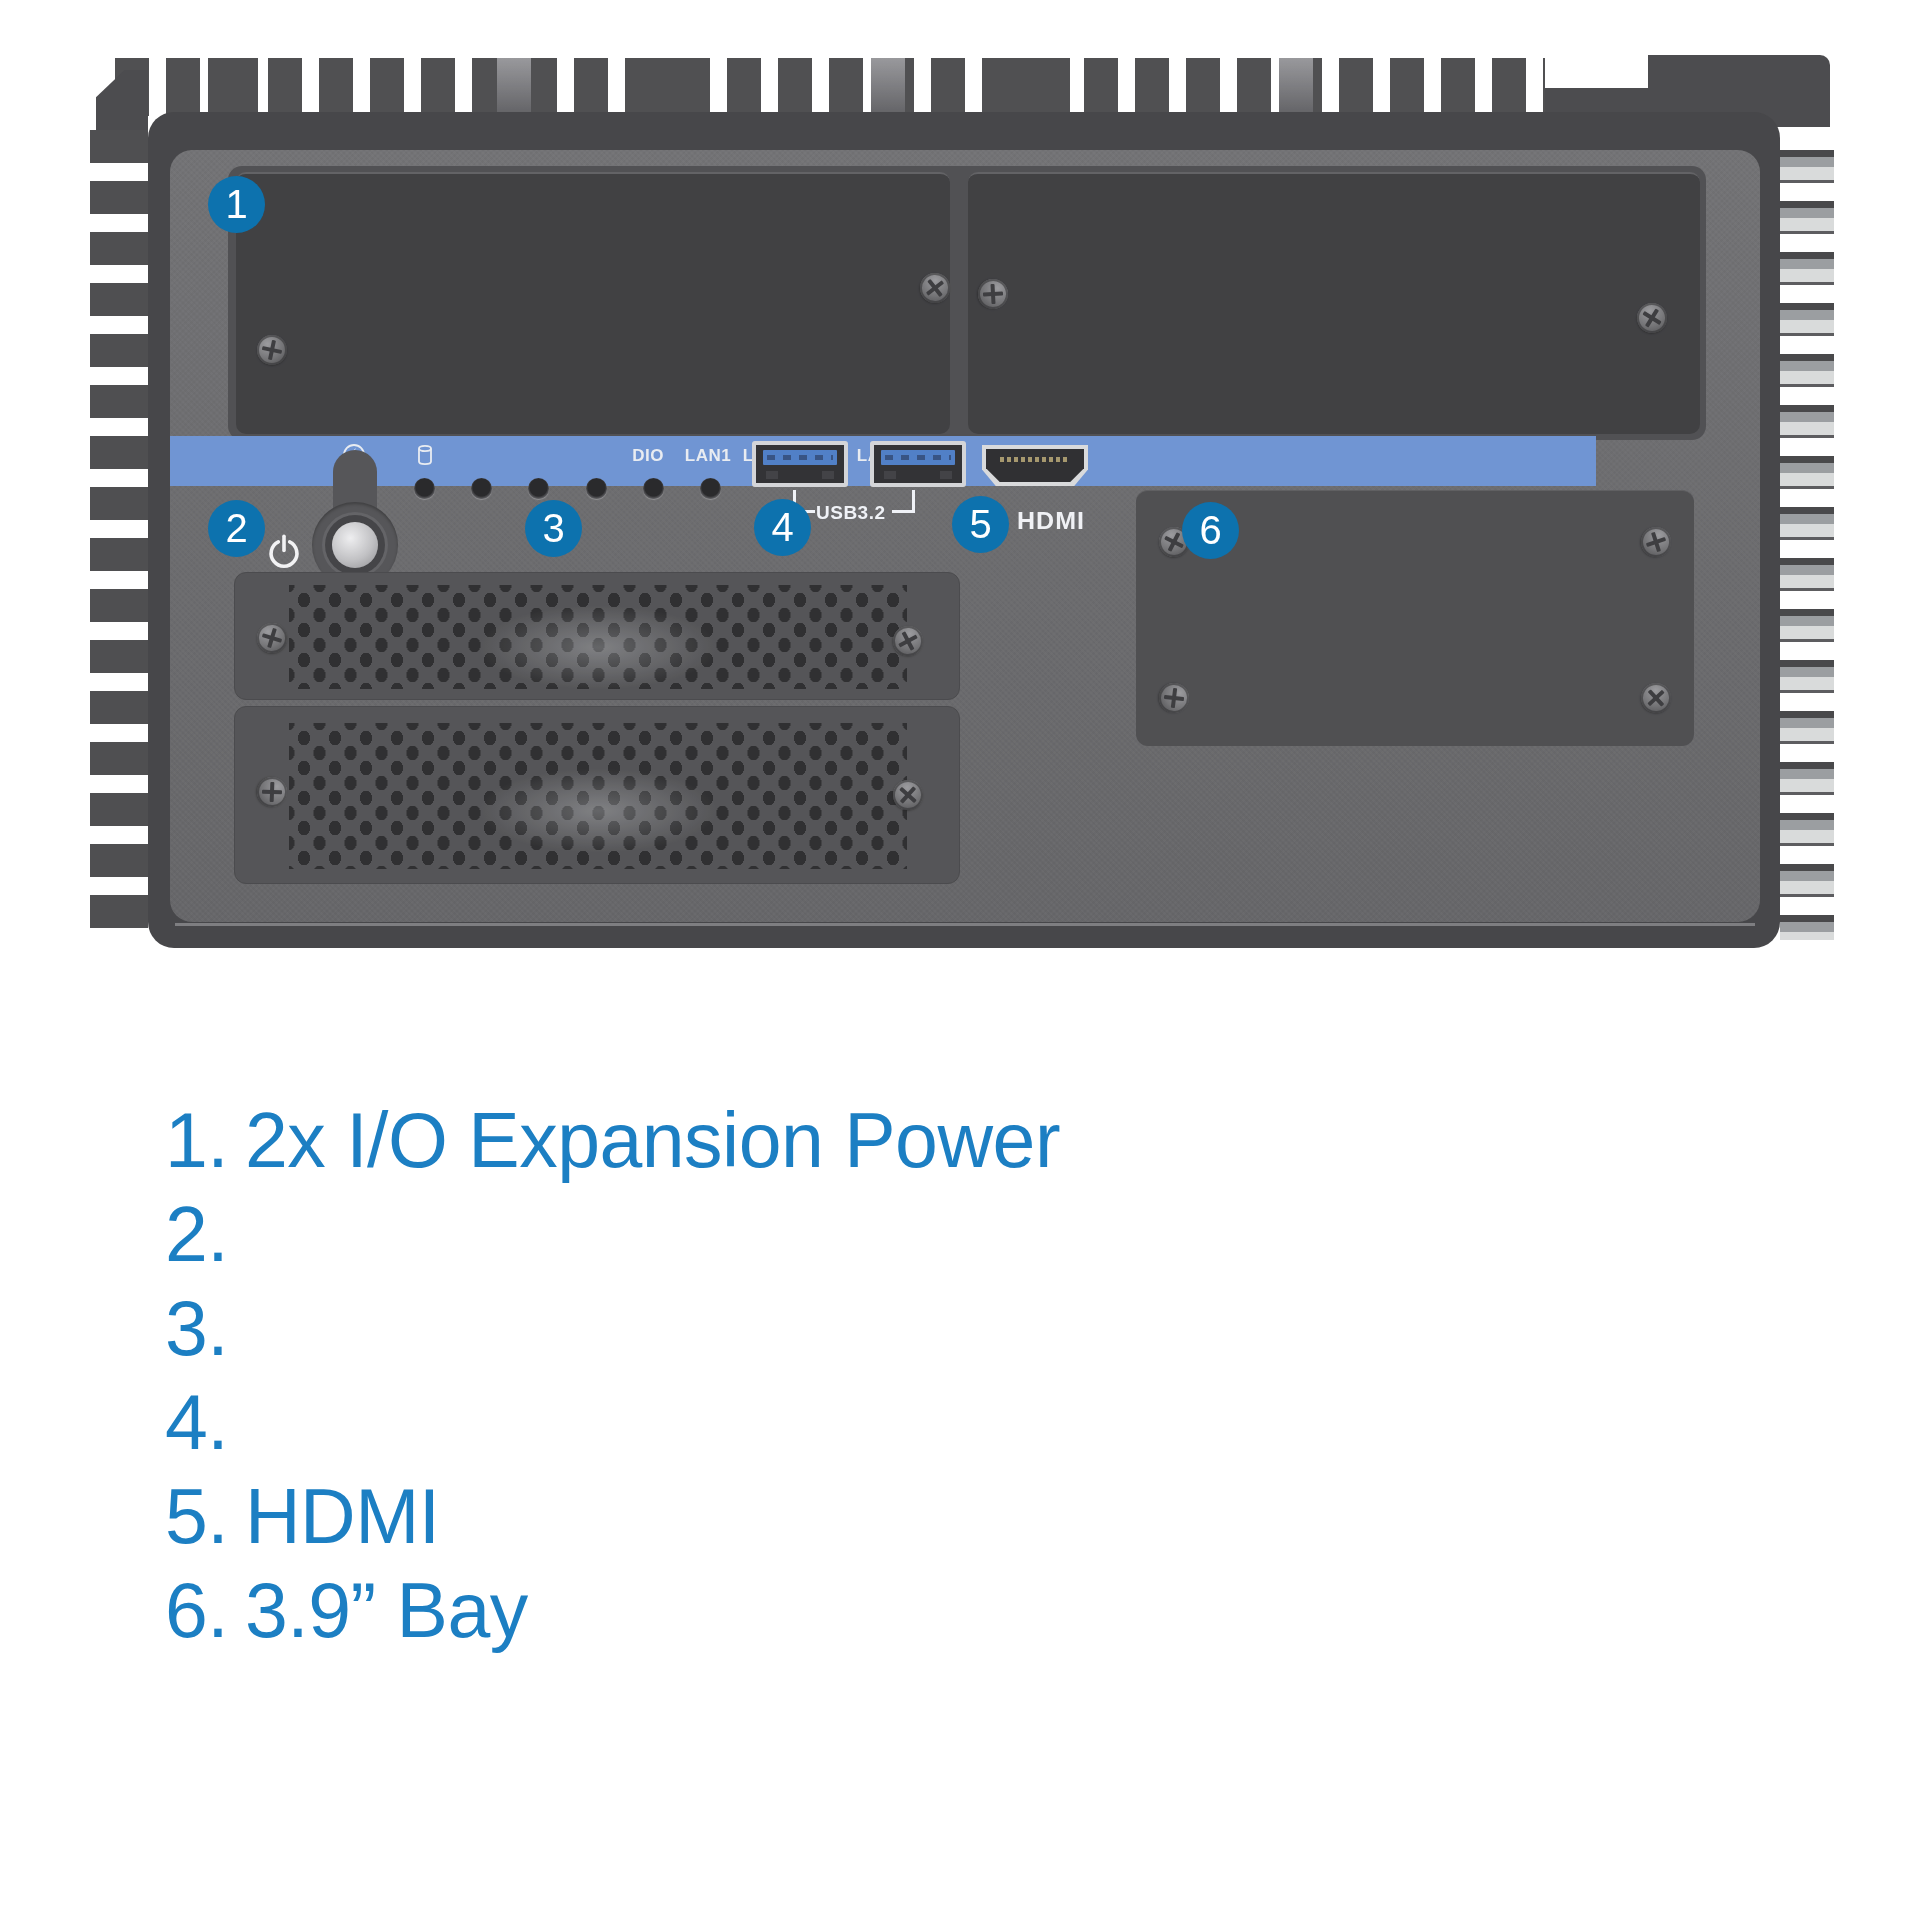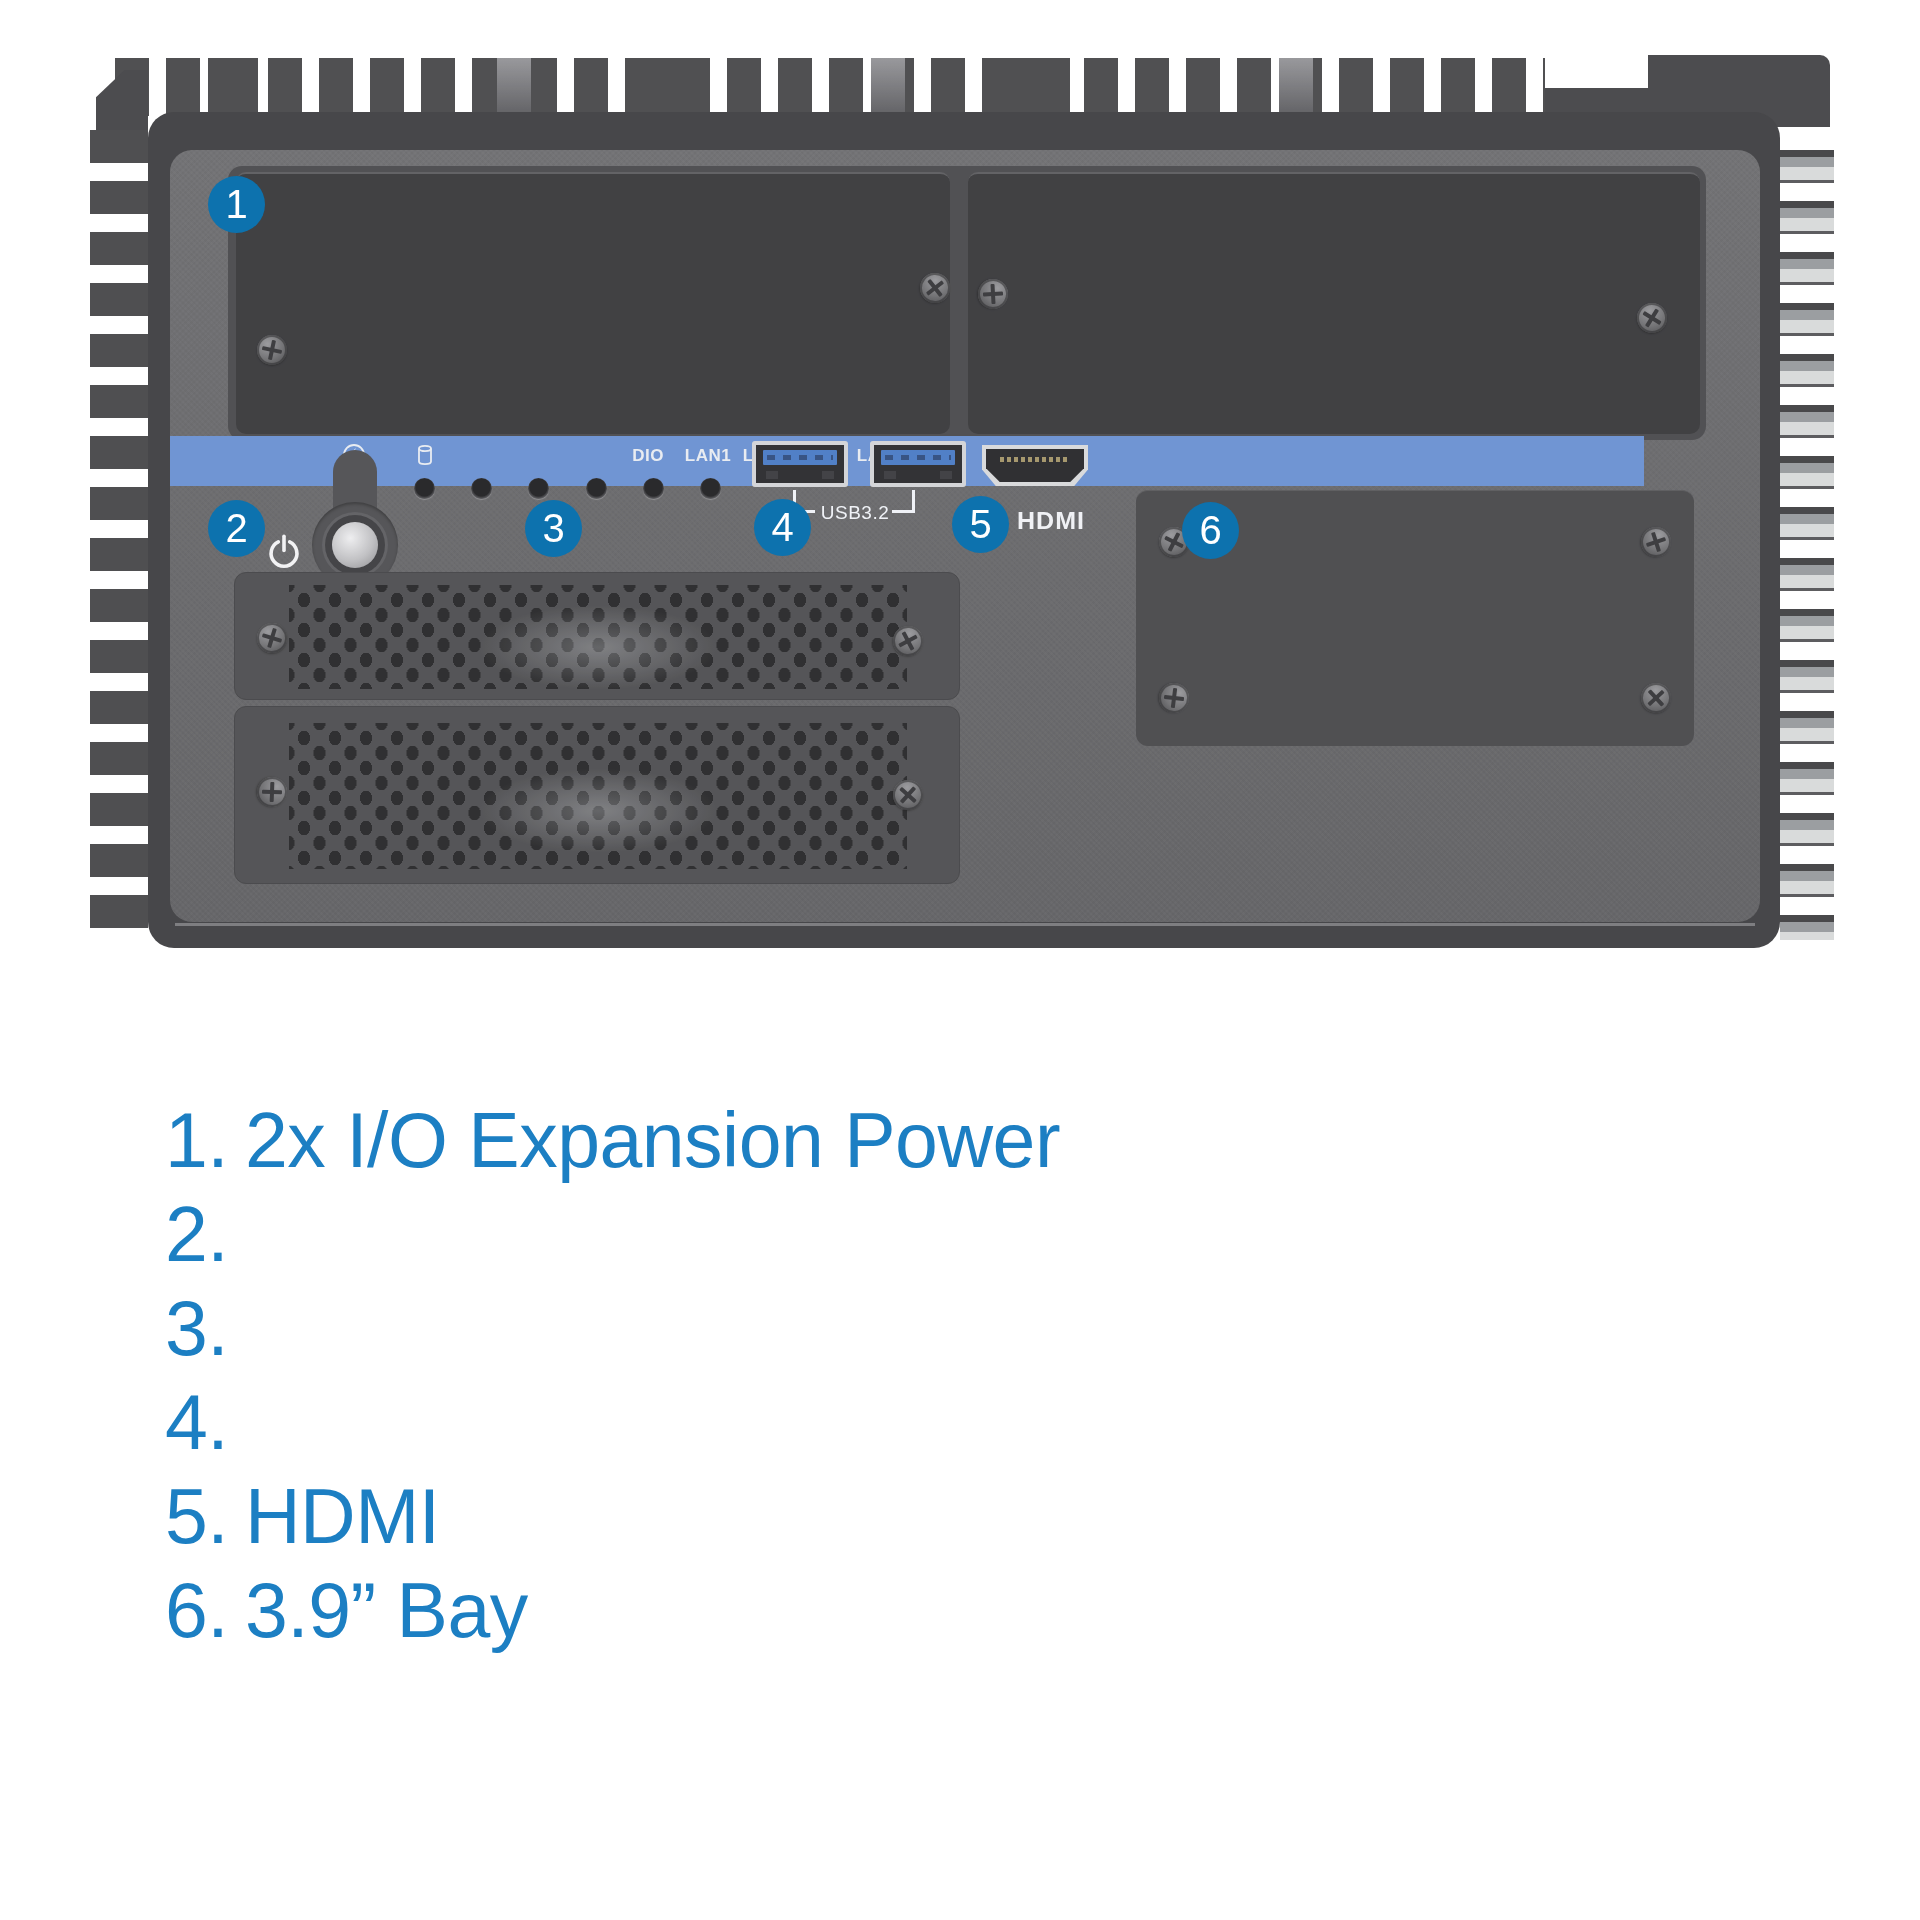--- a/index.html
+++ b/index.html
@@ -26,21 +26,21 @@
         background:repeating-linear-gradient(180deg,#37373a 0 33px,rgba(0,0,0,0) 33px 51px);}
   .comb-right{left:1780px;top:150px;width:54px;height:790px;
         background:repeating-linear-gradient(180deg,#303033 0 7px,#8e9194 7px 17px,#d4d6d7 17px 30px,#47474a 30px 33px,rgba(0,0,0,0) 33px 51px);}
   .bottom-line{left:175px;top:923px;width:1580px;height:3px;background:#8f8f92;opacity:.65;}
 
   
   .bay-recess{left:58px;top:16px;width:1478px;height:274px;background:#3a3a3d;border-radius:14px;}
   .bay-cover{top:22px;height:262px;background:#27272a;border-radius:10px;border-top:2px solid #4e4e51;box-sizing:border-box;}
 
   
-  .stripe{left:0;top:286px;width:1426px;height:50px;background:#5d87cd;padding-left:48px;}
+  .stripe{left:0;top:286px;width:1426px;height:50px;background:#5d87cd;}
   .stripe-label{top:10px;width:60px;text-align:center;font-size:17px;font-weight:700;
         color:#e6eaf0;letter-spacing:.5px;}
   .usb-port{top:5px;width:96px;height:46px;background:#17171b;border:4px solid #cfd0d3;
         border-radius:3px;box-sizing:border-box;}
   .usb-tab{left:7px;top:5px;width:74px;height:15px;background:#3a6fc0;border-radius:1px;}
   .usb-pins{left:11px;top:8px;width:66px;height:5px;
         background:repeating-linear-gradient(90deg,#1d3d74 0 8px,rgba(0,0,0,0) 8px 16px);}
   .usb-notch{background:#2a2a2e;width:12px;height:8px;top:26px;}
   .hdmi-outer{left:812px;top:9px;width:106px;height:41px;background:#d4d5d8;
         clip-path:polygon(0 0,100% 0,100% 60%,87% 100%,13% 100%,0 60%);}
@@ -73,21 +73,21 @@
   
   .screw{width:30px;height:30px;border-radius:50%;
         background:radial-gradient(circle at 35% 30%,#8e8e92,#606063 55%,#353538 95%);
         box-shadow:inset 0 0 0 2px rgba(18,18,20,.55),0 1px 2px rgba(0,0,0,.45);}
   .screw::before,.screw::after{content:"";position:absolute;left:50%;top:50%;background:#242427;border-radius:1px;}
   .screw::before{width:20px;height:4px;transform:translate(-50%,-50%) rotate(12deg);}
   .screw::after{width:4px;height:20px;transform:translate(-50%,-50%) rotate(12deg);}
 
   
   .bracket{background:#eef1f6;}
-  .usb-caption{left:646px;top:352px;width:78px;text-align:center;font-size:19px;font-weight:400;
+  .usb-caption{left:646px;top:352px;width:78px;font-size:19px;font-weight:700;
         color:#eef1f6;letter-spacing:.5px;}
   .hdmi-caption{left:838px;top:356px;width:86px;text-align:center;font-size:25px;font-weight:700;
         color:#eef0f4;letter-spacing:1px;transform:scaleY(.95);}
 
   
   .fade{left:80px;top:40px;width:1764px;height:920px;background:rgba(255,255,255,.12);pointer-events:none;}
   .callout{width:57px;height:57px;border-radius:50%;background:#0d72ae;color:#ffffff;
         display:flex;align-items:center;justify-content:center;font-size:40px;font-weight:400;}
 
   

